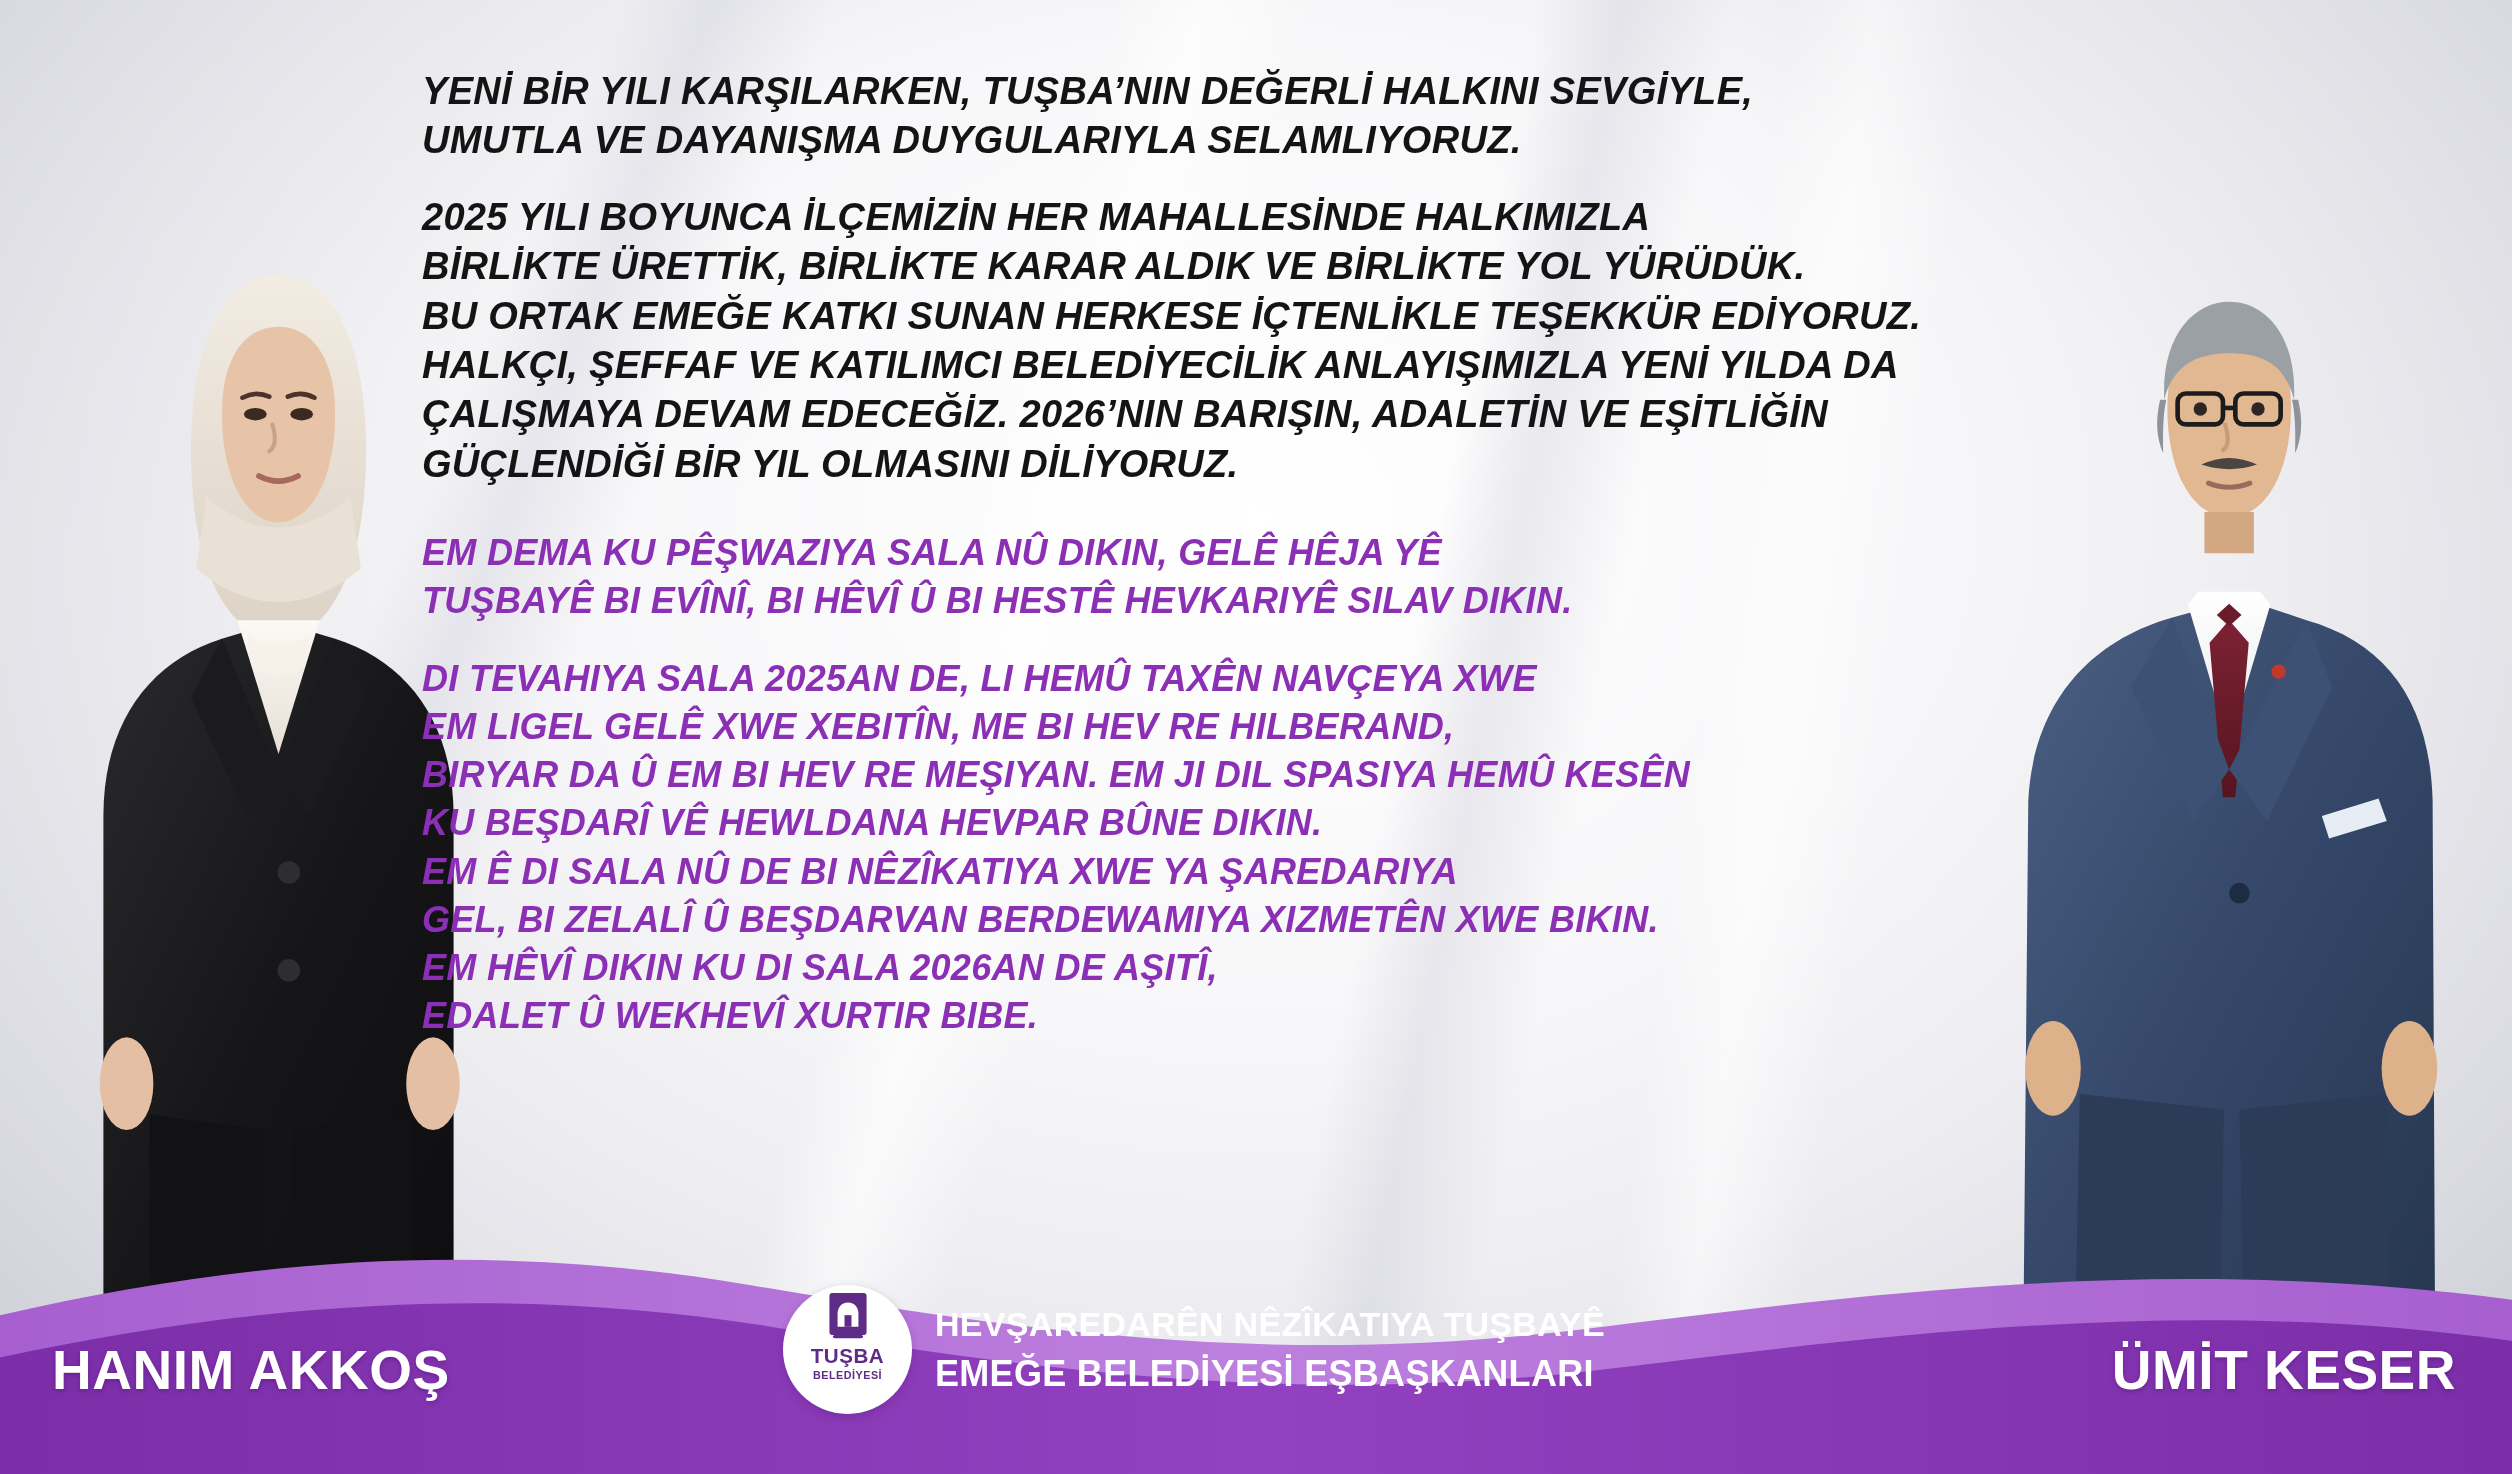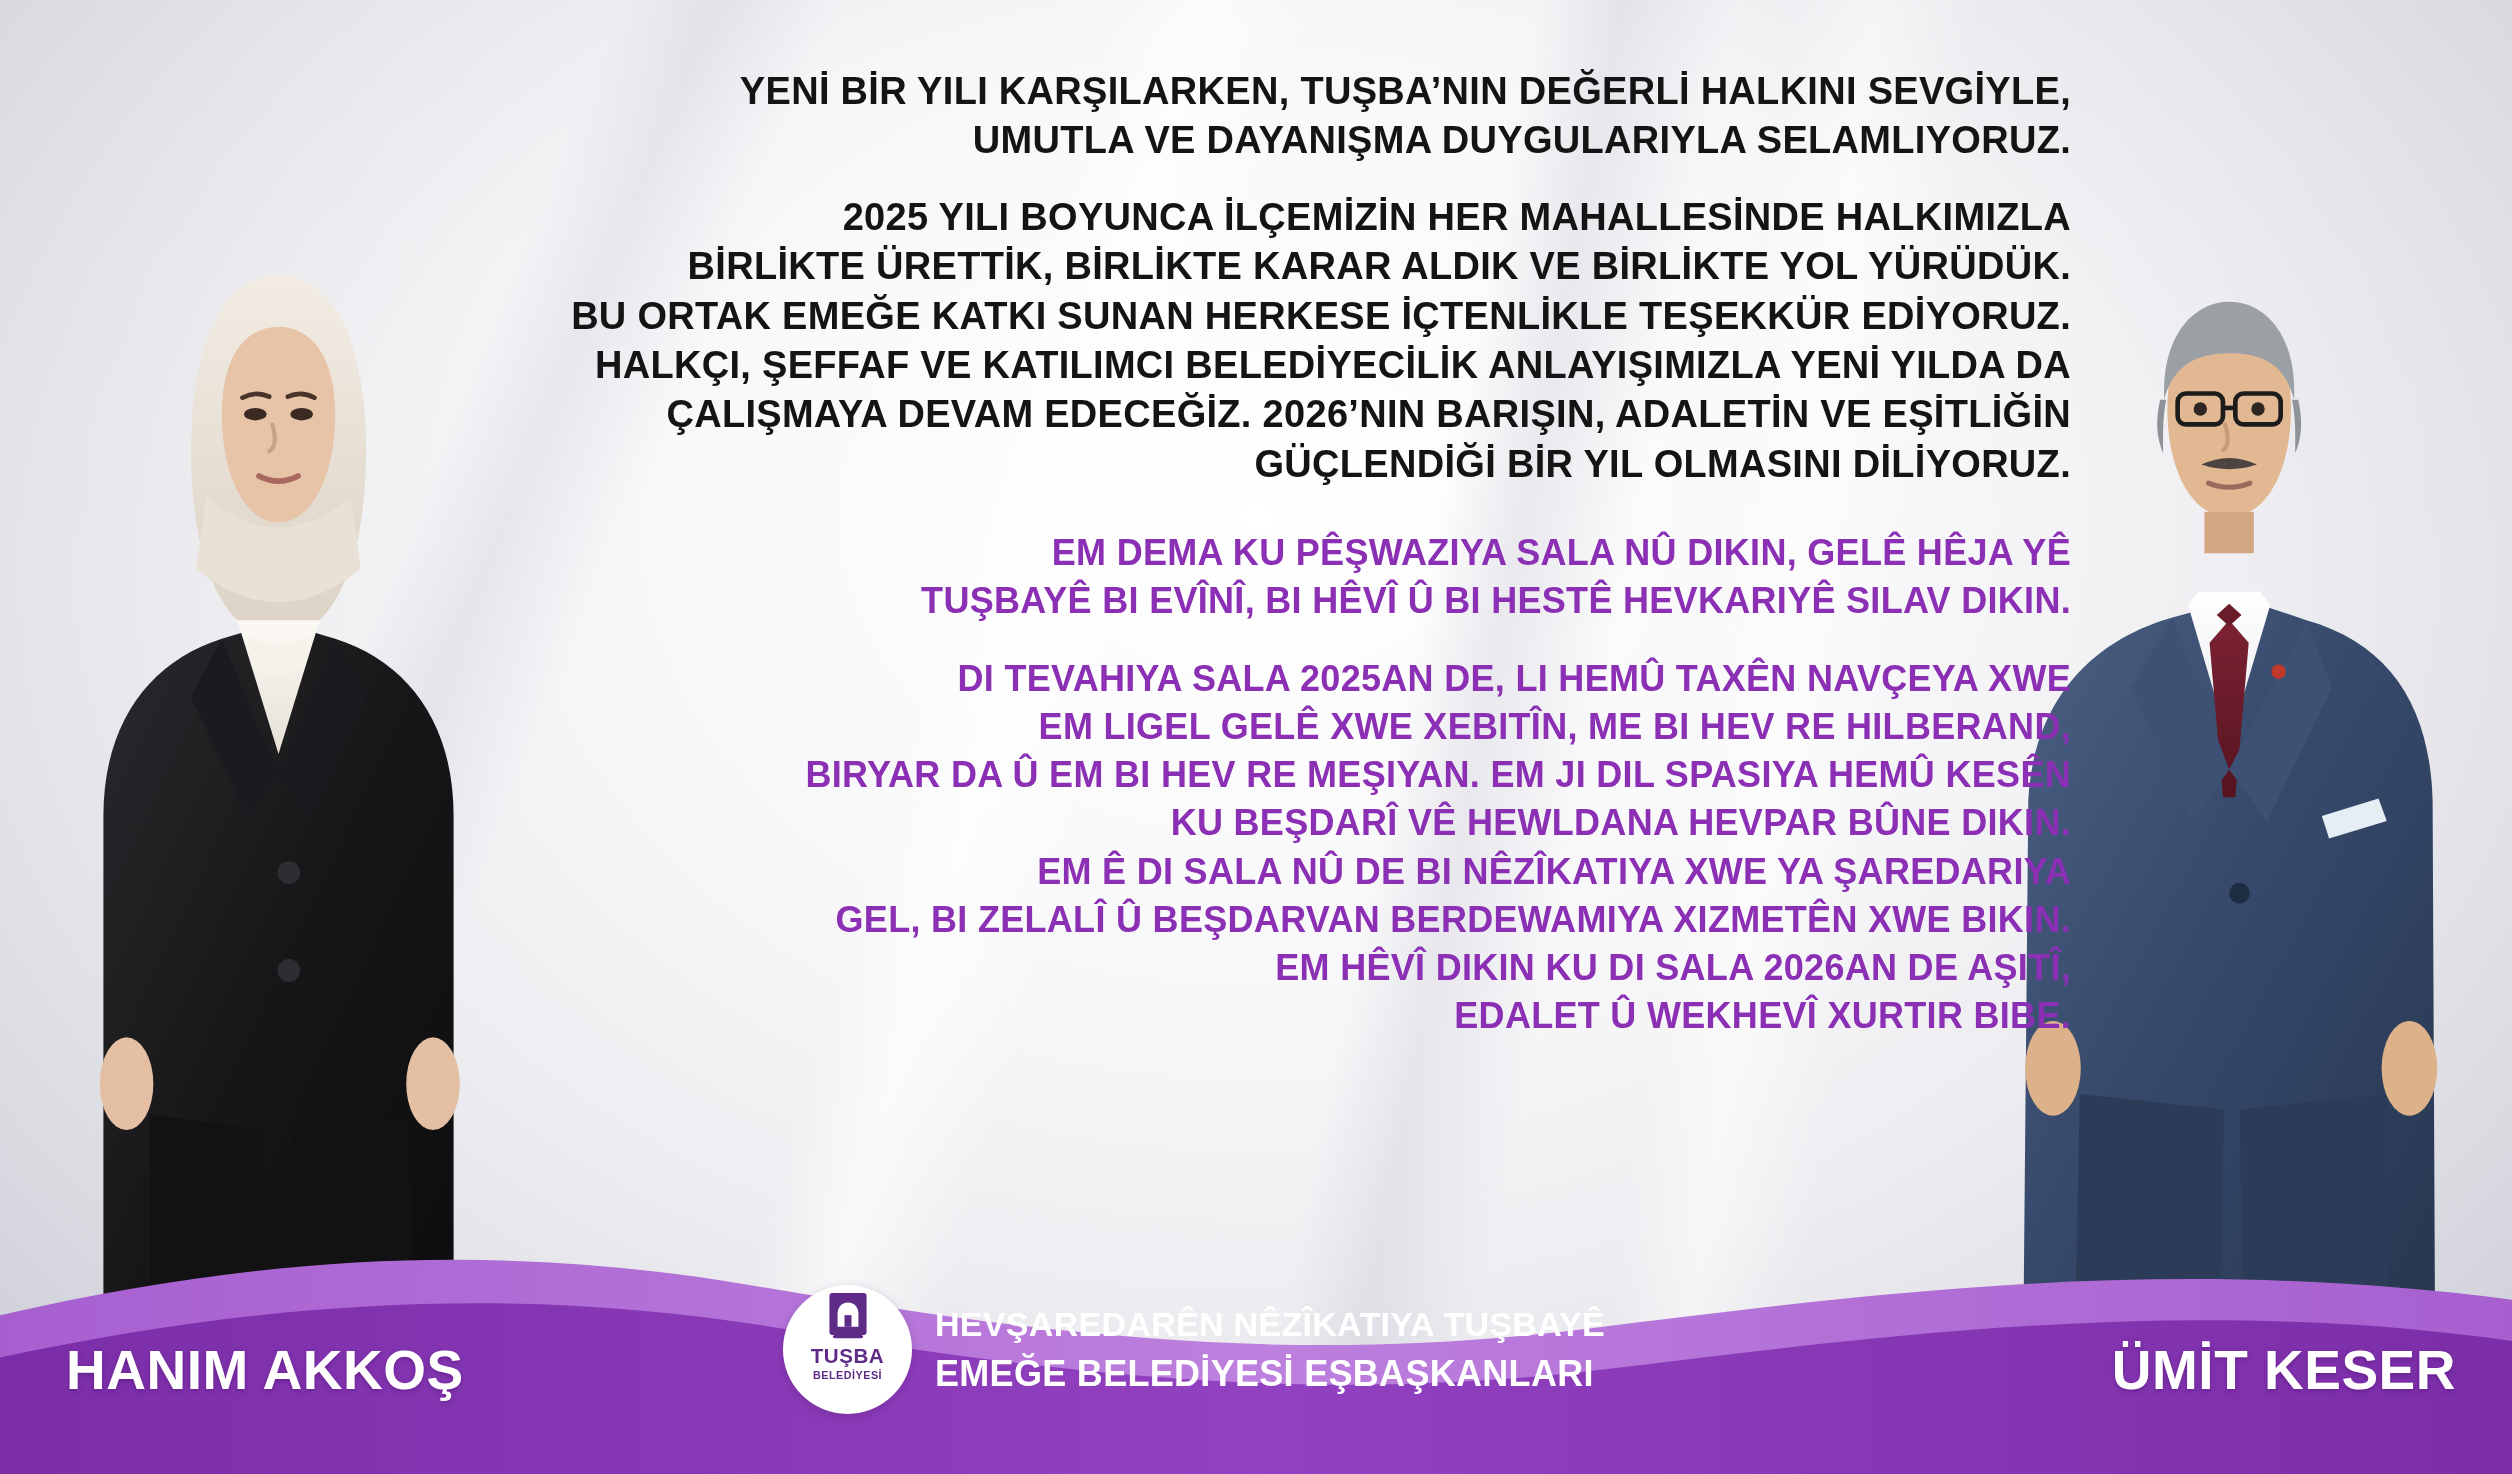--- a/index.html
+++ b/index.html
@@ -32,24 +32,25 @@
   .bg-vignette {
     position: absolute;
     inset: 0;
     background: radial-gradient(ellipse at 50% 45%, rgba(255,255,255,0) 55%, rgba(120,120,140,0.10) 100%);
     pointer-events: none;
   }
 
   
   .text-col {
     position: absolute;
-    left: 443px;
+    left: 422px;
     top: 67px;
     width: 1628px;
-    text-align: right;
+    text-align: left;
+    font-style: italic;
   }
   .tr-block {
     color: #141414;
     font-weight: bold;
     font-size: 38px;
     line-height: 1.30;
     letter-spacing: 0.3px;
   }
   .tr-para { margin: 0 0 27px 0; }
   .tr-para:last-child { margin-bottom: 4px; }
@@ -86,21 +87,21 @@
   .name {
     position: absolute;
     bottom: 73px;
     color: #ffffff;
     font-weight: bold;
     font-size: 55px;
     letter-spacing: 0.5px;
     white-space: nowrap;
     text-shadow: 0 1.5px 5.2px rgba(60,0,90,0.35);
   }
-  .name-left { left: 66px; text-align: center; }
+  .name-left { left: 52px; text-align: center; }
   .name-right { right: 56px; }
 
   .center-block {
     position: absolute;
     bottom: 61px;
     left: 783px;
     display: flex;
     align-items: center;
     gap: 23px;
   }

